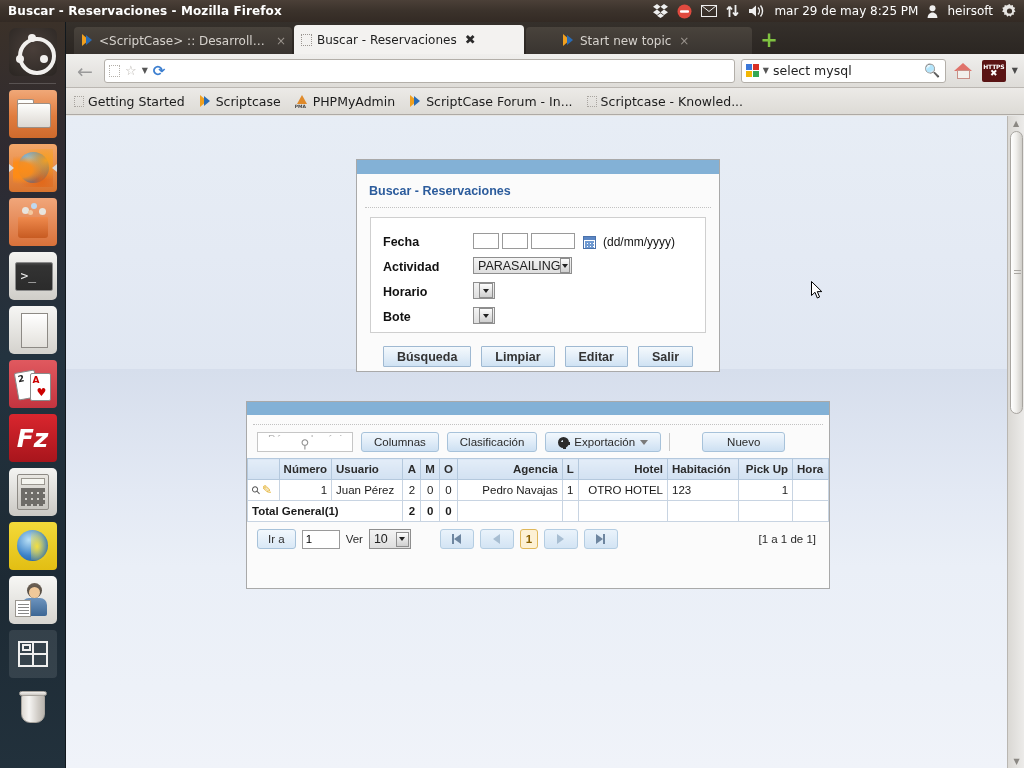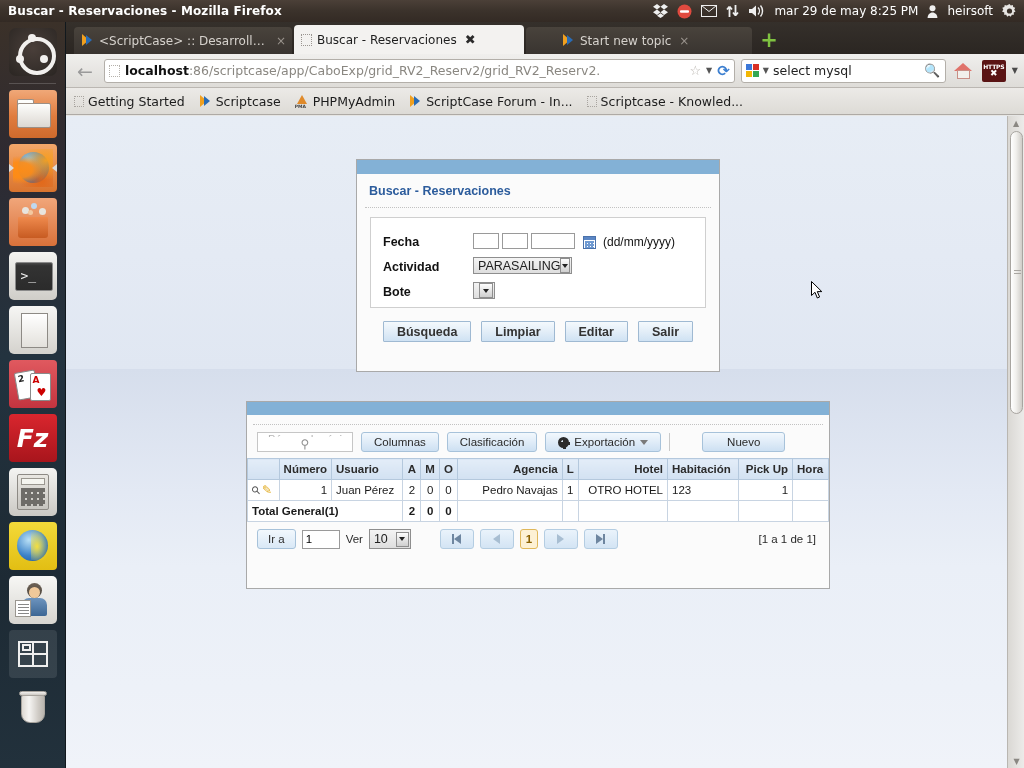--- a/index.html
+++ b/index.html
@@ -566,21 +566,20 @@
       <span class="tlabel">Start new topic</span>
       <span class="tclose">×</span>
     </div>
     <div id="new-tab">+</div>
   </div>
 
   <div id="navbar">
     <div id="back-btn">←</div>
     <div id="urlbar">
       <span id="url-favicon"></span>
-      <span id="url-text"><b>localhost</b><span>:86/scriptcase/app/CaboExp/grid_RV2_Reserv2/grid_RV2_Reserv2.</span></span>
       <span class="star">☆</span>
       <span class="caret">▼</span>
       <span class="reload">⟳</span>
     </div>
     <div id="searchbar">
       <span class="g-icon">
           <i class="q1"></i>
           <i class="q2"></i>
           <i class="q3"></i>
           <i class="q4"></i>
@@ -648,20 +647,27 @@
           </div>
 
           <div class="frow">
             <div class="flabel">Actividad</div>
             <div class="selbox wide">
               <span>PARASAILING</span>
               <span class="arrowbox"></span>
             </div>
           </div>
 
+          <div class="frow">
+            <div class="flabel">Horario</div>
+            <div class="selbox narrow">
+              <span></span>
+              <span class="arrowbox"></span>
+            </div>
+          </div>
 
           <div class="frow">
             <div class="flabel">Bote</div>
             <div class="selbox narrow">
               <span></span>
               <span class="arrowbox"></span>
             </div>
           </div>
         </div>
 

